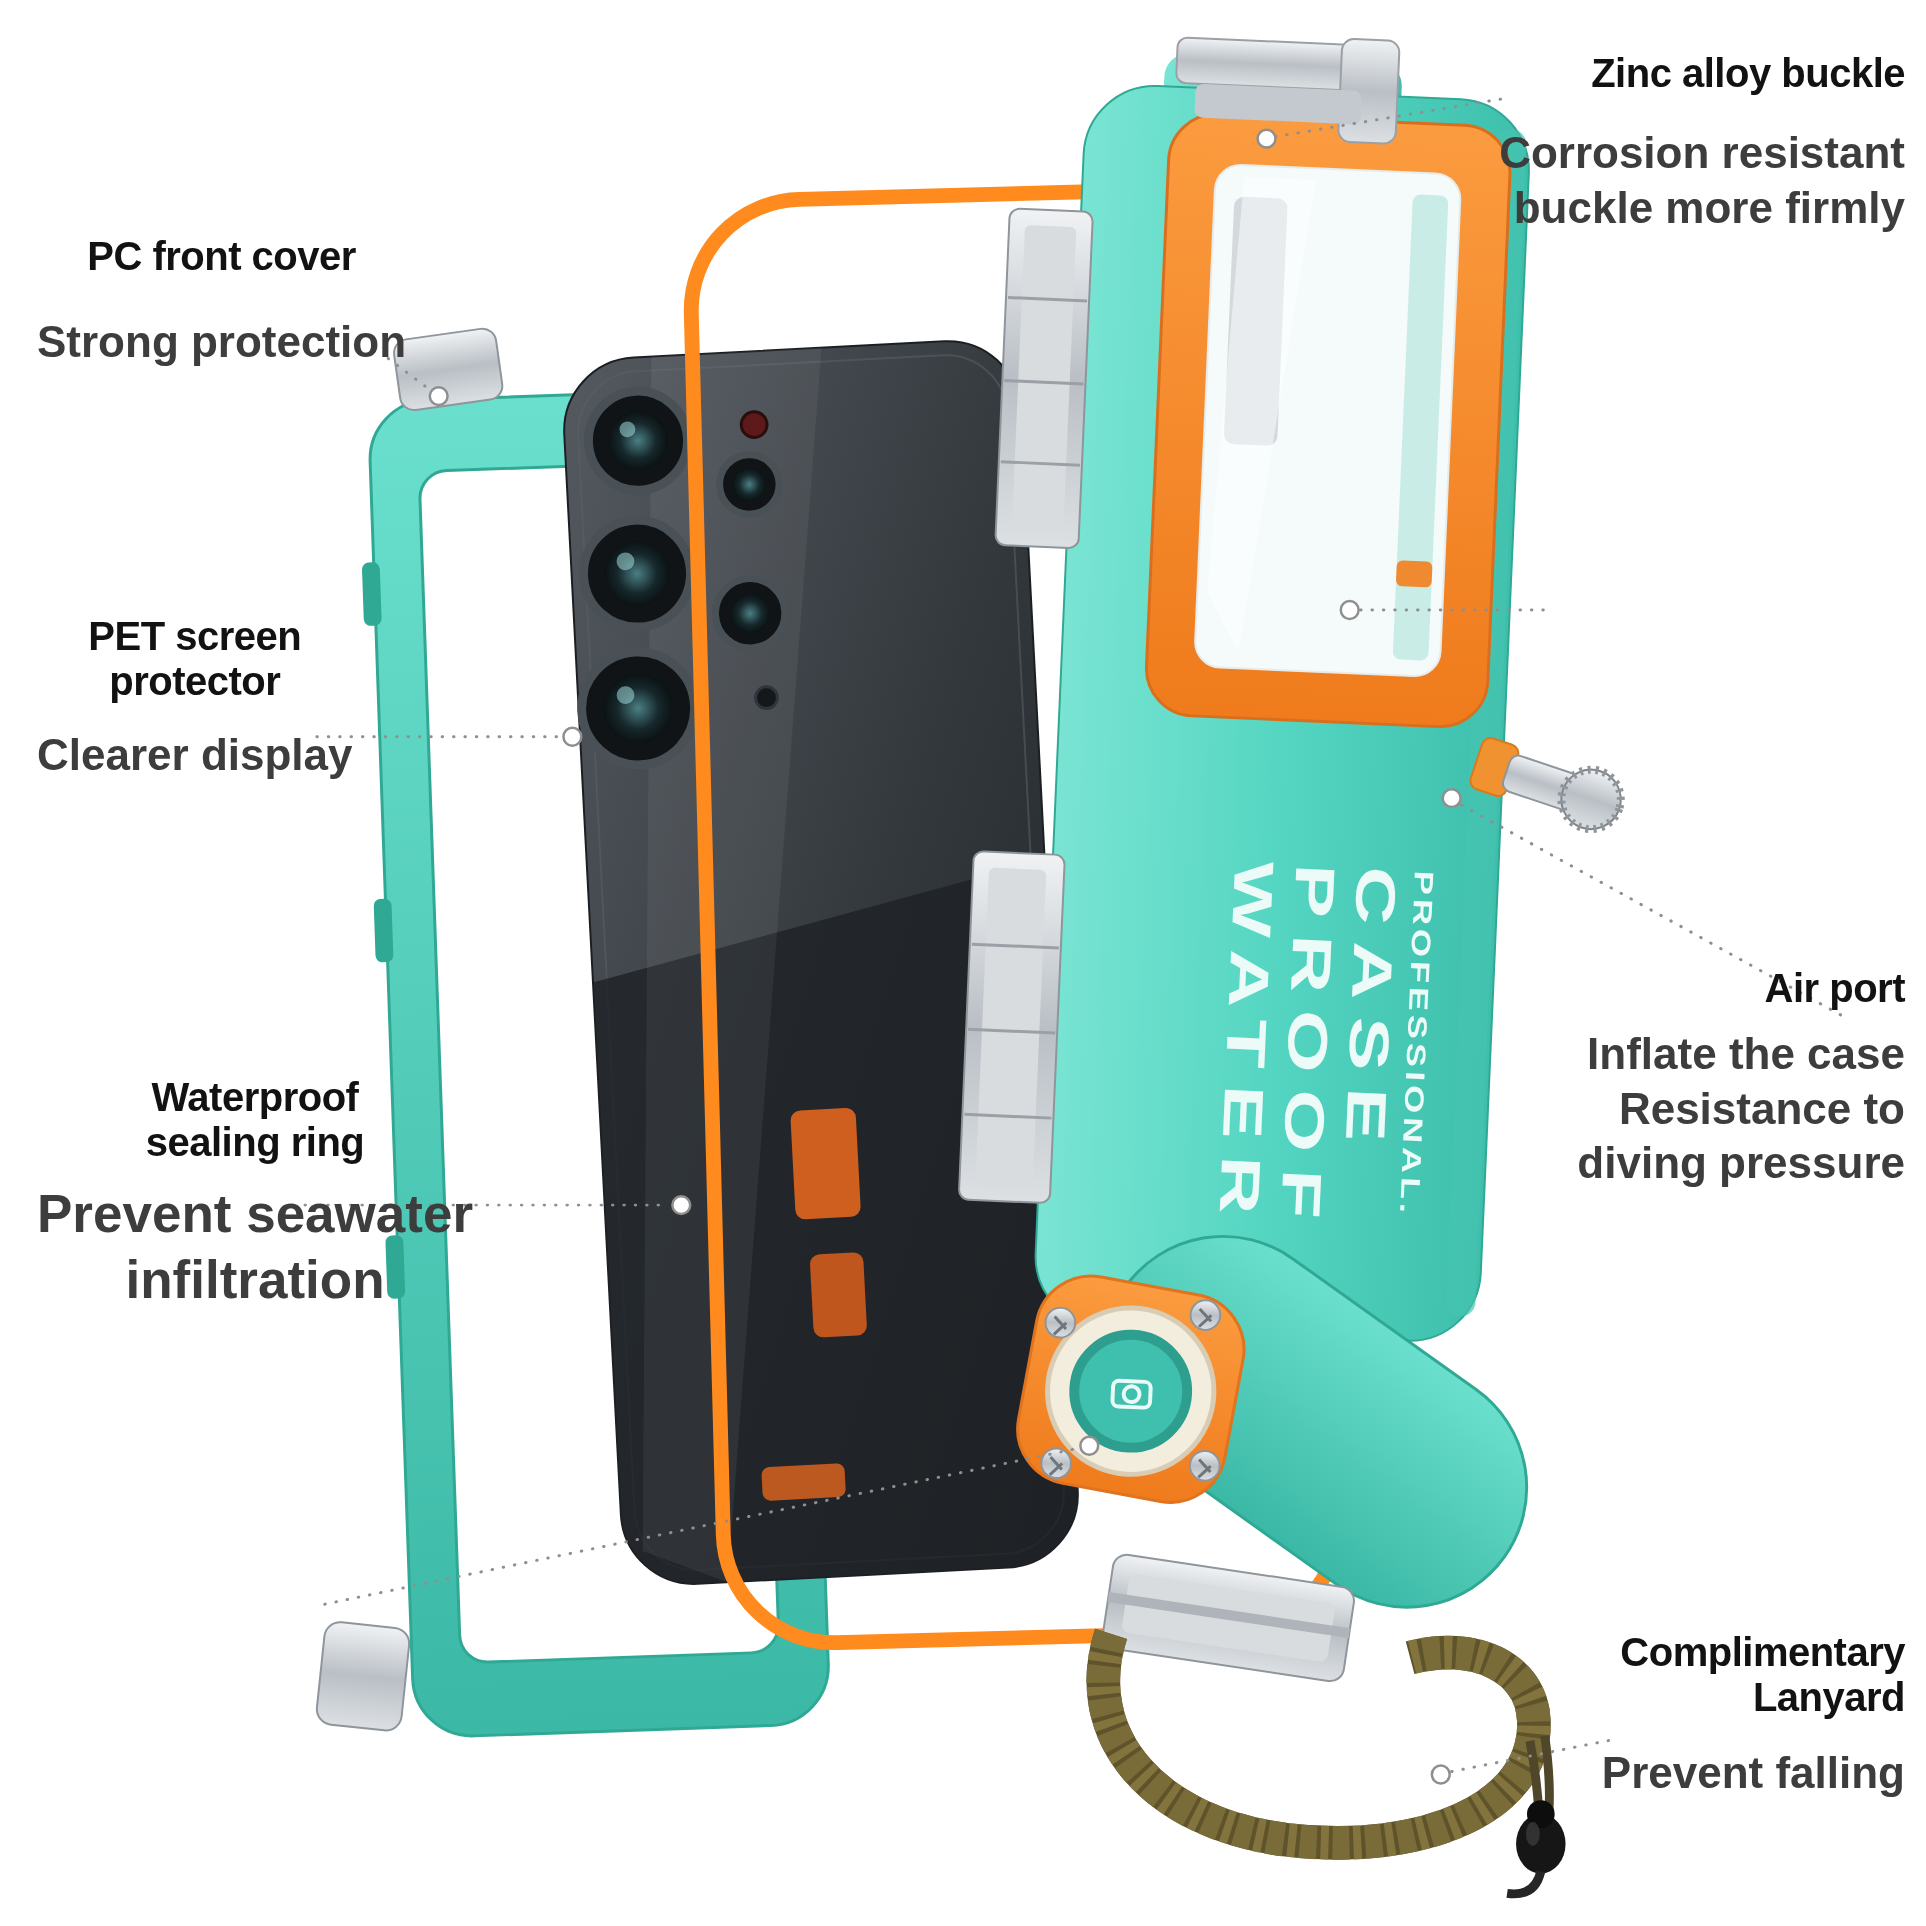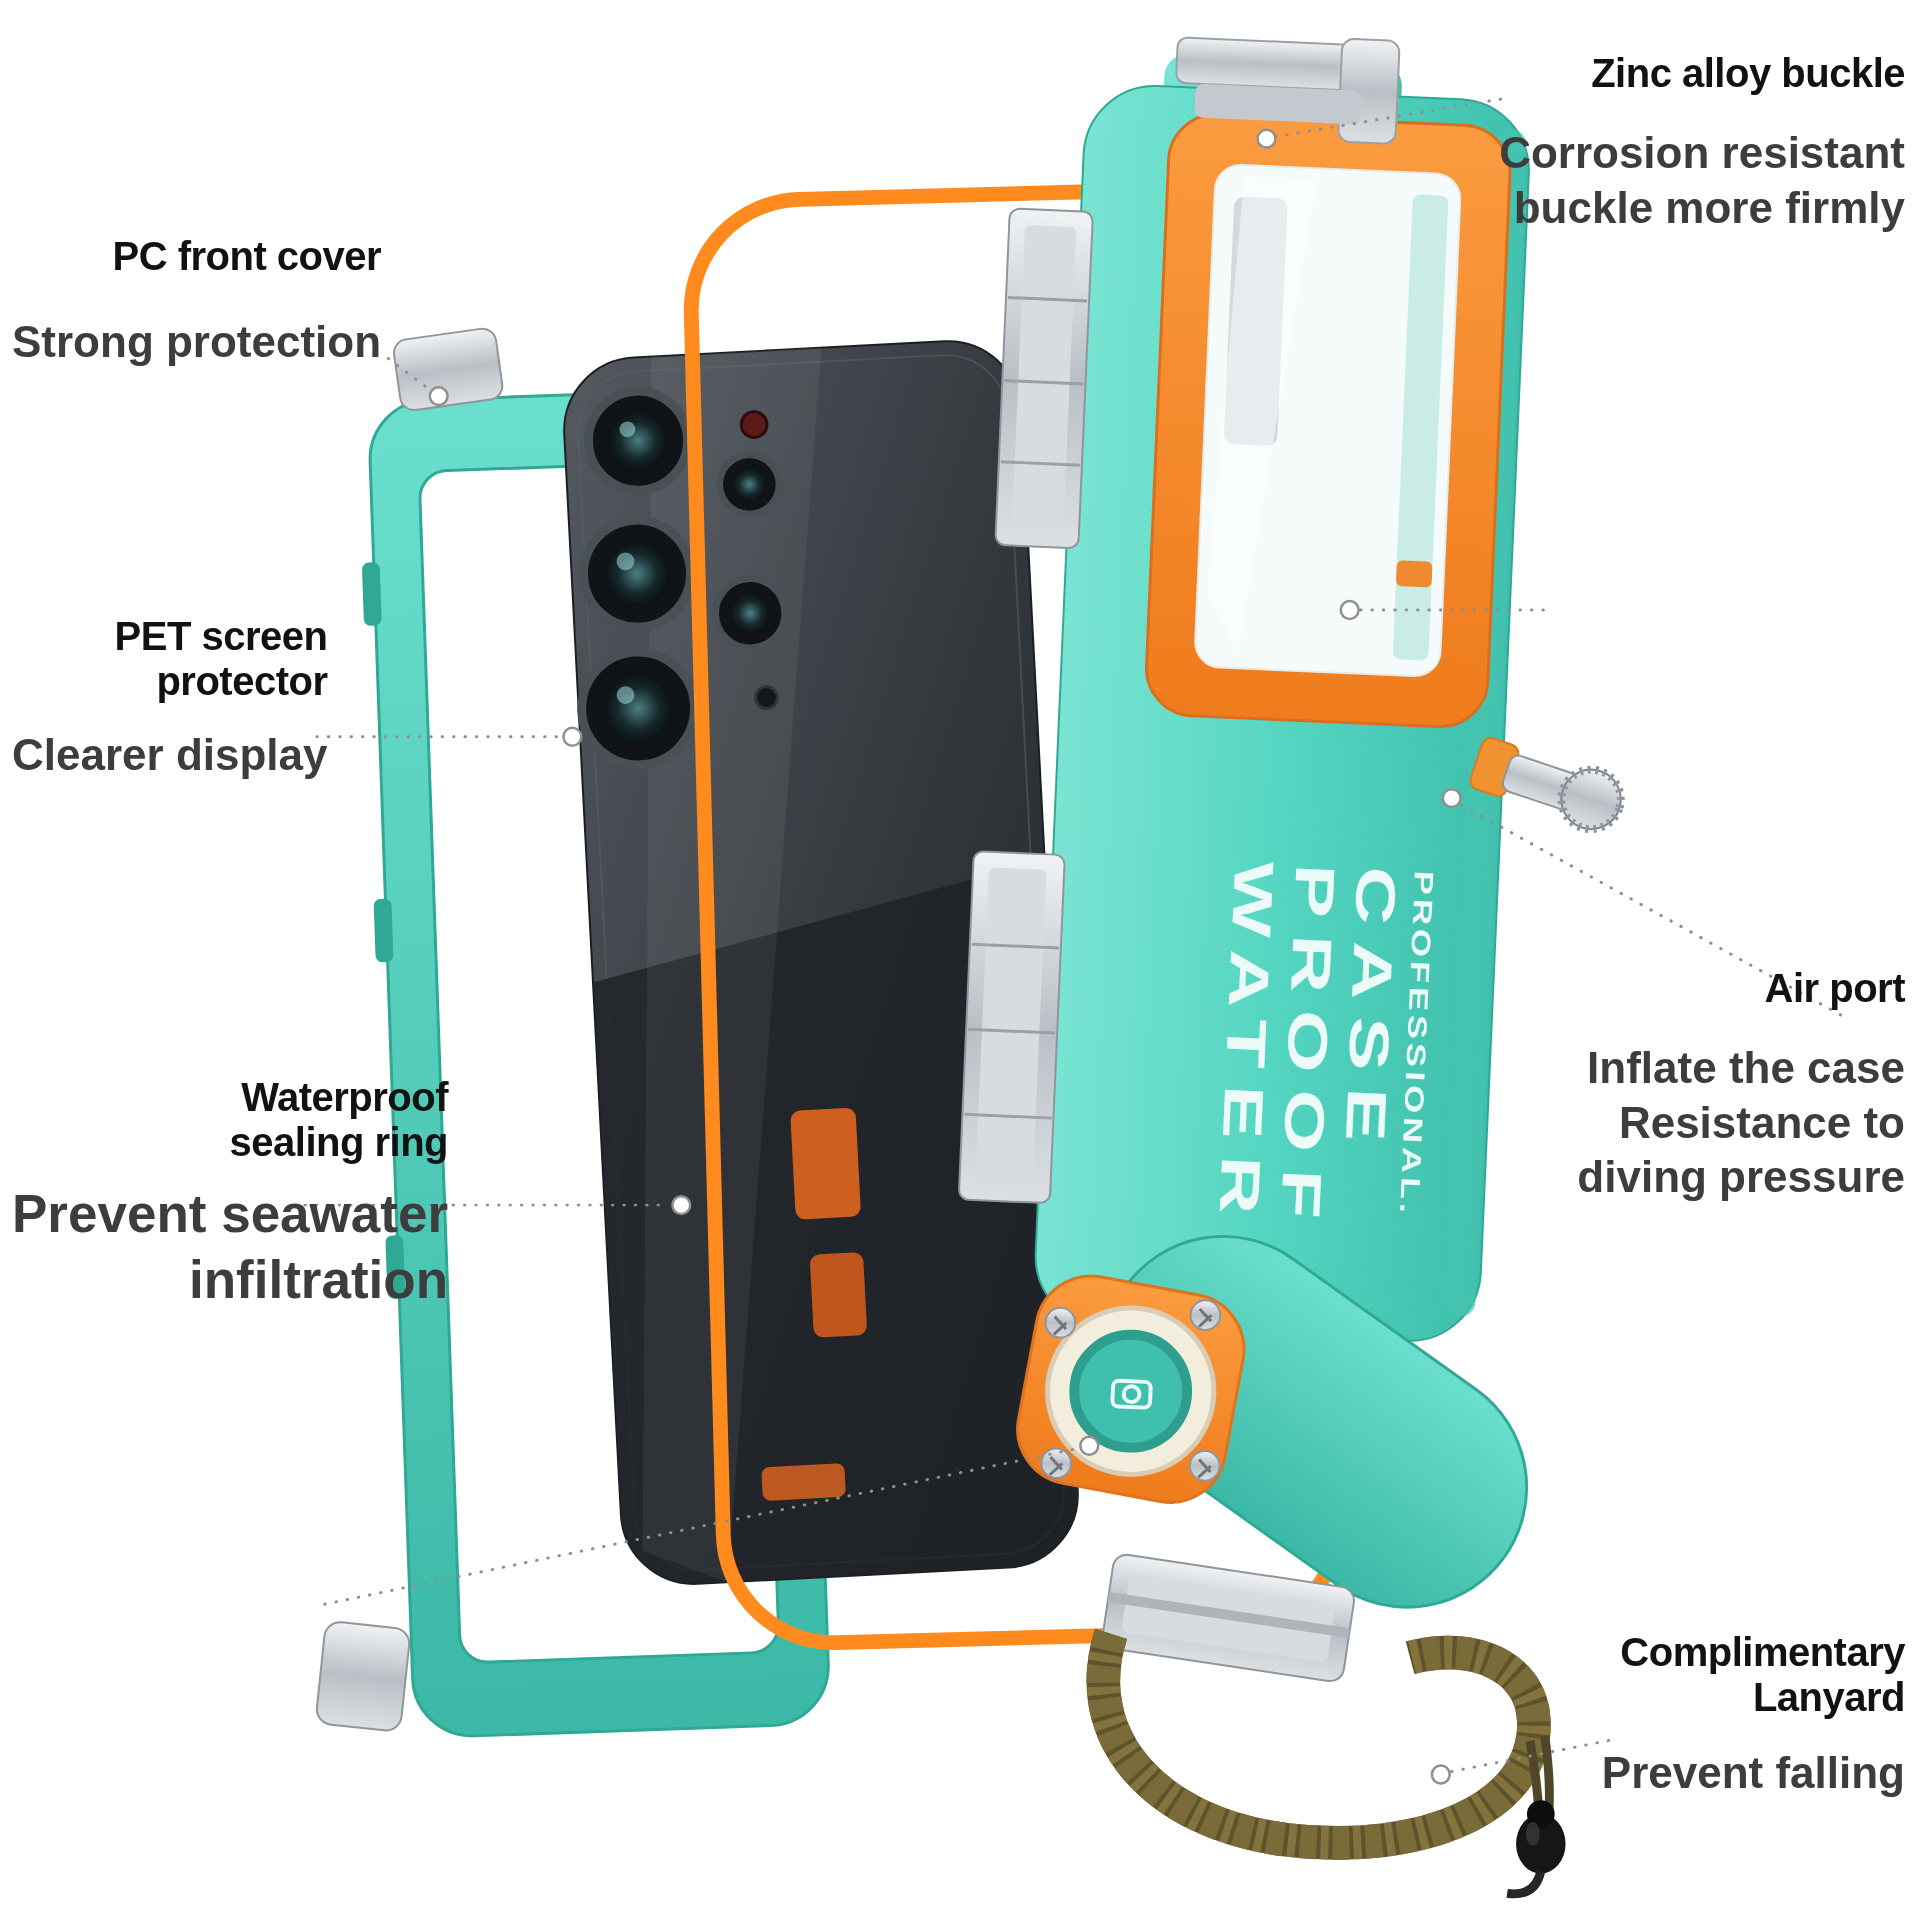--- a/index.html
+++ b/index.html
@@ -6,26 +6,26 @@
   html,body{background:#ffffff}
   .canvas{position:relative;width:1927px;height:1927px;background:#ffffff;overflow:hidden;
           font-family:"Liberation Sans","DejaVu Sans",sans-serif}
   .art{position:absolute;left:0;top:0;z-index:1}
   .callout{position:absolute;z-index:5}
   .callout .title{font-size:40px;font-weight:700;color:#121212;line-height:1.13;
                   white-space:pre-line;letter-spacing:-0.5px}
   .callout .desc{font-size:44px;font-weight:700;color:#3d3d3d;line-height:1.24;
                  white-space:pre-line;margin-top:16px}
   .right{right:22px;text-align:right}
-  .left{left:12px;text-align:right}
+  .left{left:37px;text-align:center}
   .c0{top:51px}   .c0 .desc{margin-top:30px}
   .c1{top:234px}  .c1 .desc{margin-top:36px}
   .c2{top:491px}  .c2 .desc{margin-top:18px}
   .c3{top:614px}  .c3 .desc{margin-top:24px}
-  .c4{top:966px}  .c4 .desc{margin-top:30px}
+  .c4{top:966px}  .c4 .desc{margin-top:16px}
   .c5{top:1075px} .c5 .desc{margin-top:16px;font-size:53px}
   .c6{top:1560px} .c6 .desc{margin-top:53px}
   .c7{top:1630px} .c7 .desc{margin-top:26px}
 </style>
 </head>
 <body>
 
 <div class="canvas">
 
   <svg class="art" width="1927" height="1927" viewBox="0 0 1946 1946">

